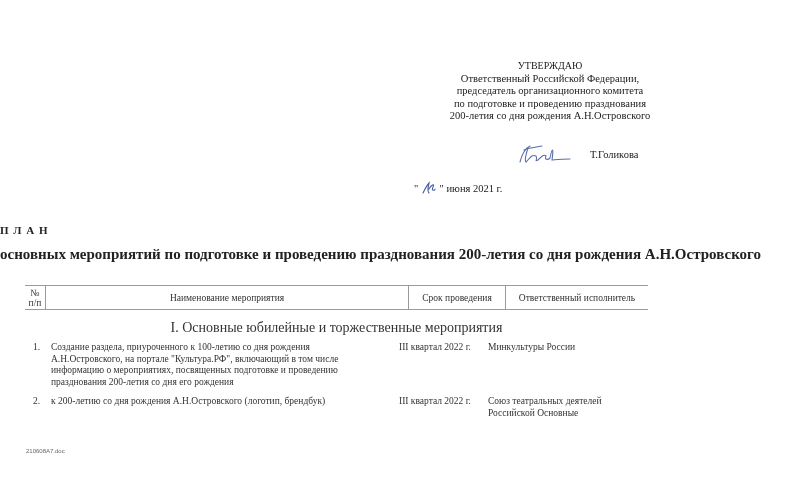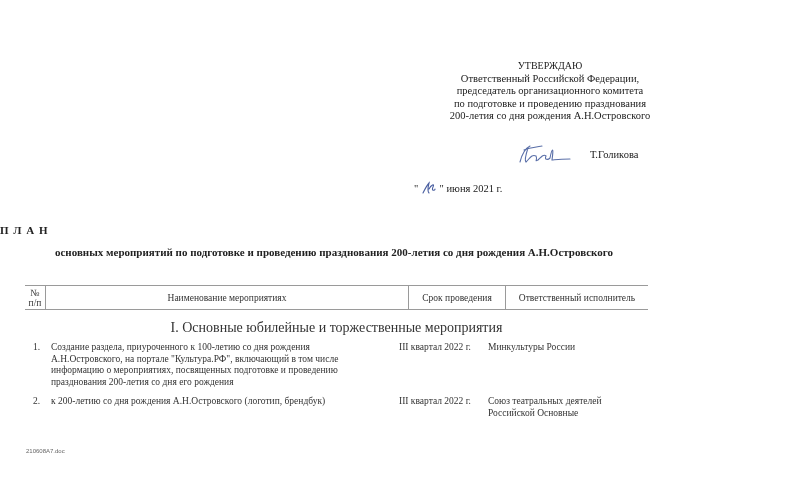--- a/index.html
+++ b/index.html
@@ -20,21 +20,21 @@
       position: absolute; left: 414px; top: 181px; font-size: 10.5px; color: #222;
       white-space: nowrap;
     }
     .date-day-sig { display: inline-block; width: 16px; height: 14px; vertical-align: -3px; }
     .plan-title {
       position: absolute; left: 0; width: 668px; top: 224px; 
       font-weight: bold; font-size: 11px; letter-spacing: 1px; color: #222;
     }
     .plan-subtitle {
       position: absolute; left: 0; width: 668px; top: 246px; text-align: center;
-      font-weight: bold; font-size: 11px; color: #222; white-space: nowrap;
+      font-weight: bold; font-size: 15px; color: #222; white-space: nowrap;
     }
     .table-header {
       position: absolute; left: 25px; top: 285px; width: 623px; height: 23px;
       border-top: 1px solid #9a9a9a; border-bottom: 1px solid #9a9a9a;
       display: flex; font-size: 9.5px; color: #333;
     }
     .th { display: flex; align-items: center; justify-content: center; text-align: center; line-height: 10px; }
     .th-num { width: 20px; border-right: 1px solid #9a9a9a; }
     .th-name { width: 362px; border-right: 1px solid #9a9a9a; }
     .th-term { width: 96px; border-right: 1px solid #9a9a9a; }
@@ -82,21 +82,21 @@
 <div class="plan-title">П Л А Н</div>
 <div class="plan-subtitle">основных мероприятий по подготовке и проведению празднования 200-летия со дня рождения А.Н.Островского</div>
 
 <div class="table-header">
   <div class="th th-num">
     <div>
       <div>№</div>
       <div>п/п</div>
     </div>
   </div>
-  <div class="th th-name">Наименование мероприятиях</div>
+  <div class="th th-name">Наименование мероприятия</div>
   <div class="th th-term">Срок проведения</div>
   <div class="th th-resp">Ответственный исполнитель</div>
 </div>
 
 <div class="section-title">I. Основные юбилейные и торжественные мероприятия</div>
 
 <div class="row" style="top:342px;">
   <span class="num">1.</span>
   <div class="name">
     <div>Создание раздела, приуроченного к 100-летию со дня рождения</div>

